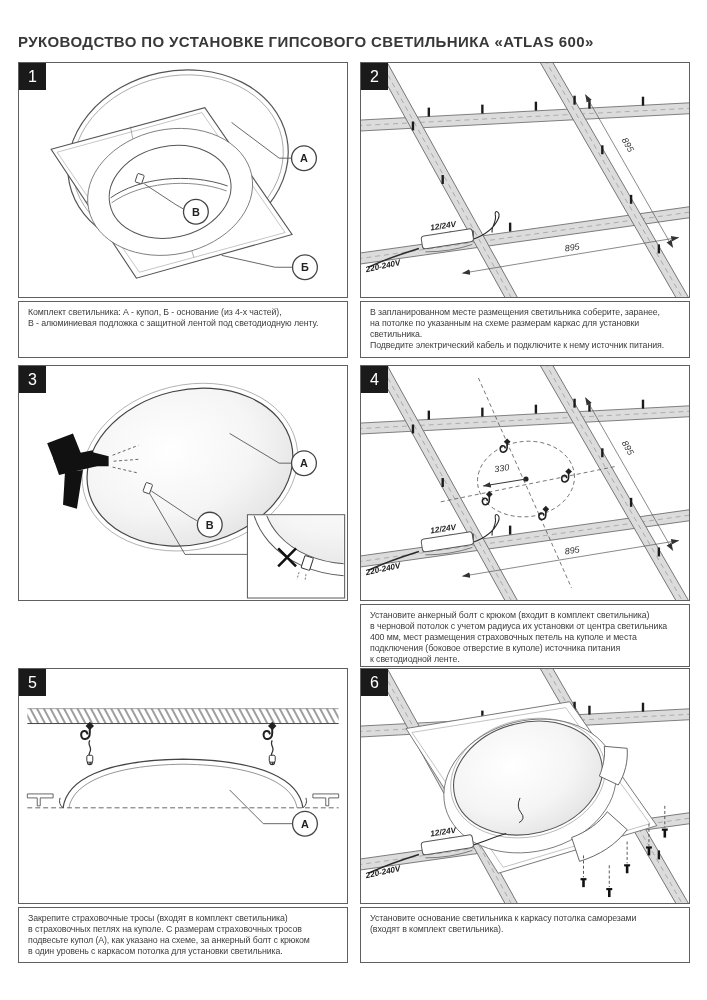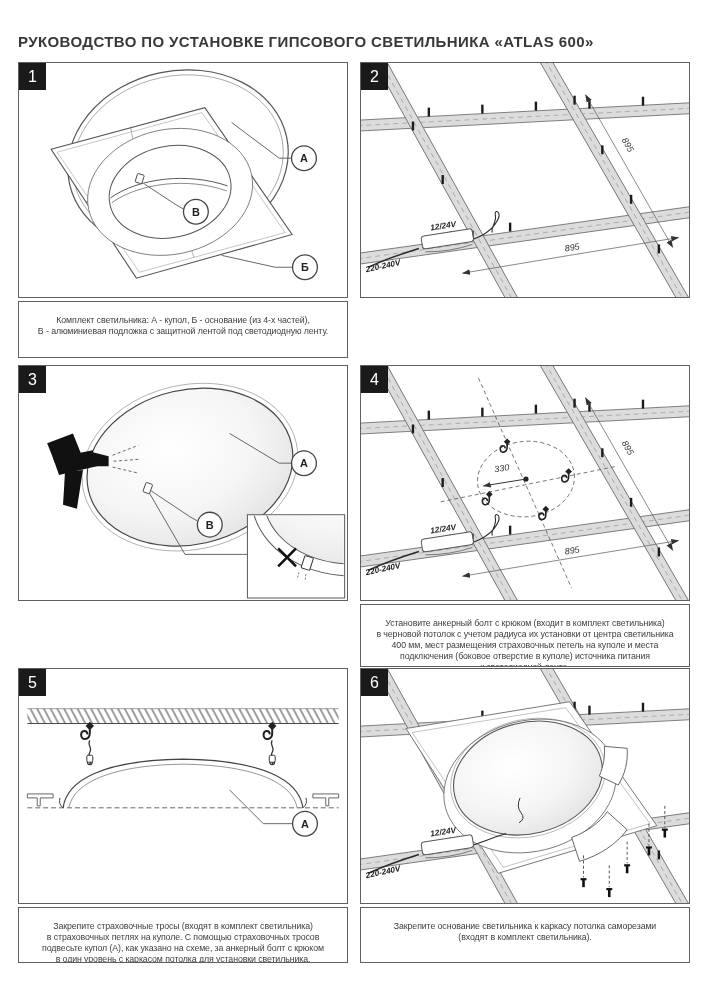--- a/index.html
+++ b/index.html
@@ -1,26 +1,26 @@
 <!DOCTYPE html>
 <html><head>
 <meta charset="utf-8">
 <style>
   html,body{margin:0;padding:0;background:#fff;}
   .page{position:relative;width:707px;height:1000px;background:#ffffff;
-        font-family:"Liberation Sans",sans-serif;overflow:hidden;text-align:center;}
+        font-family:"Liberation Sans",sans-serif;overflow:hidden;}
   .title{position:absolute;left:18px;top:33px;margin:0;font-size:15px;font-weight:600;
          letter-spacing:.4px;color:#383838;}
   .panel-img{position:absolute;width:330px;height:236px;border:1px solid #5f5f5f;
              background:#fff;box-sizing:border-box;}
   .panel-img svg.art{display:block;width:328px;height:234px;}
   .badge{position:absolute;left:0;top:0;width:27px;height:27px;background:#1a1a1a;color:#fff;
          font-size:16px;display:flex;align-items:center;justify-content:center;}
   .panel-cap{position:absolute;width:330px;border:1px solid #5f5f5f;box-sizing:border-box;
-             padding:13px 9px;font-size:8.8px;line-height:11px;letter-spacing:-.1px;
+             padding:5px 9px;font-size:8.8px;line-height:11px;letter-spacing:-.1px;
              color:#3d3d3d;white-space:pre-line;overflow:hidden;background:#fff;}
   .h57{height:57px}.h63{height:63px}.h56{height:56px}
   svg text{font-family:"Liberation Sans",sans-serif;}
   .dim{font-style:italic;fill:#2e2e2e;font-size:9px;}
   .volt{font-style:italic;font-weight:bold;fill:#1c1c1c;font-size:8.2px;}
   .ltr{font-size:11px;font-weight:bold;fill:#222;}
   .lead{fill:none;stroke:#555;stroke-width:.9;}
   .lcirc{fill:#fff;stroke:#444;stroke-width:1.3;}
 </style>
 </head>
@@ -146,20 +146,24 @@
         <g transform="translate(60,175) rotate(-9)">
           <rect x="0" y="0" width="52" height="13" rx="3" fill="#fff" stroke="#555" stroke-width="1"></rect>
           <path d="M2,16 q25,4 48,0" fill="none" stroke="#555" stroke-width="0.7"></path>
         </g>
         <text class="volt" transform="translate(70,169) rotate(-9)">12/24V</text>
         <text class="volt" transform="translate(5,211) rotate(-12)">220-240V</text>
       </g>
     </svg>
     <div class="badge">2</div>
   </div>
+  <div class="panel-cap h57" style="left:360px;top:301px">В запланированном месте размещения светильника соберите, заранее,
+на потолке по указанным на схеме размерам каркас для установки
+светильника.
+Подведите электрический кабель и подключите к нему источник питания.</div>
 
   <div class="panel-img" style="left:18px;top:365px">
     <svg class="art" viewBox="0 0 330 236">
       <g transform="rotate(-13 172 102)">
         <ellipse cx="172" cy="102" rx="110" ry="83" fill="none" stroke="#888" stroke-width="0.6"></ellipse>
         <ellipse cx="172" cy="102" rx="105" ry="78" fill="url(#domeG)" stroke="#444" stroke-width="1.2"></ellipse>
       </g>
       <rect x="126" y="118" width="7" height="10" rx="1" transform="rotate(20 129 123)" fill="#fff" stroke="#444" stroke-width="0.9"></rect>
       <g fill="#111">
         <polygon points="28,78 54,68 62,88 36,98"></polygon>
@@ -311,21 +315,21 @@
       </g>
       <g>
         <polyline class="lead" points="212,122 246,156 275,156"></polyline>
         <circle class="lcirc" cx="288" cy="156" r="12.5"></circle>
         <text class="ltr" x="288" y="160" text-anchor="middle">А</text>
       </g>
     </svg>
     <div class="badge">5</div>
   </div>
   <div class="panel-cap h56" style="left:18px;top:907px">Закрепите страховочные тросы (входят в комплект светильника)
-в страховочных петлях на куполе. С помощью страховочных тросов
+в страховочных петлях на куполе. С размерам страховочных тросов
 подвесьте купол (А), как указано на схеме, за анкерный болт с крюком
 в один уровень с каркасом потолка для установки светильника.</div>
 
   <div class="panel-img" style="left:360px;top:668px">
     <svg class="art" viewBox="0 0 330 236">
       <g>
         <use href="#prof" transform="translate(0,63) rotate(-3)"></use>
         <use href="#prof" transform="translate(0,197) rotate(-8)"></use>
         <use href="#prof" transform="translate(20,0) rotate(61)"></use>
         <use href="#prof" transform="translate(187,0) rotate(60)"></use>
@@ -367,16 +371,16 @@
         <g transform="translate(60,175) rotate(-9)">
           <rect x="0" y="0" width="52" height="13" rx="3" fill="#fff" stroke="#555" stroke-width="1"></rect>
           <path d="M2,16 q25,4 48,0" fill="none" stroke="#555" stroke-width="0.7"></path>
         </g>
         <text class="volt" transform="translate(70,169) rotate(-9)">12/24V</text>
         <text class="volt" transform="translate(5,211) rotate(-12)">220-240V</text>
       </g>
     </svg>
     <div class="badge">6</div>
   </div>
-  <div class="panel-cap h56" style="left:360px;top:907px">Закрепите основание светильника к каркасу потолка саморезами
+  <div class="panel-cap h56" style="left:360px;top:907px">Установите основание светильника к каркасу потолка саморезами
 (входят в комплект светильника).</div>
 
 </div>
 
 </body></html>

